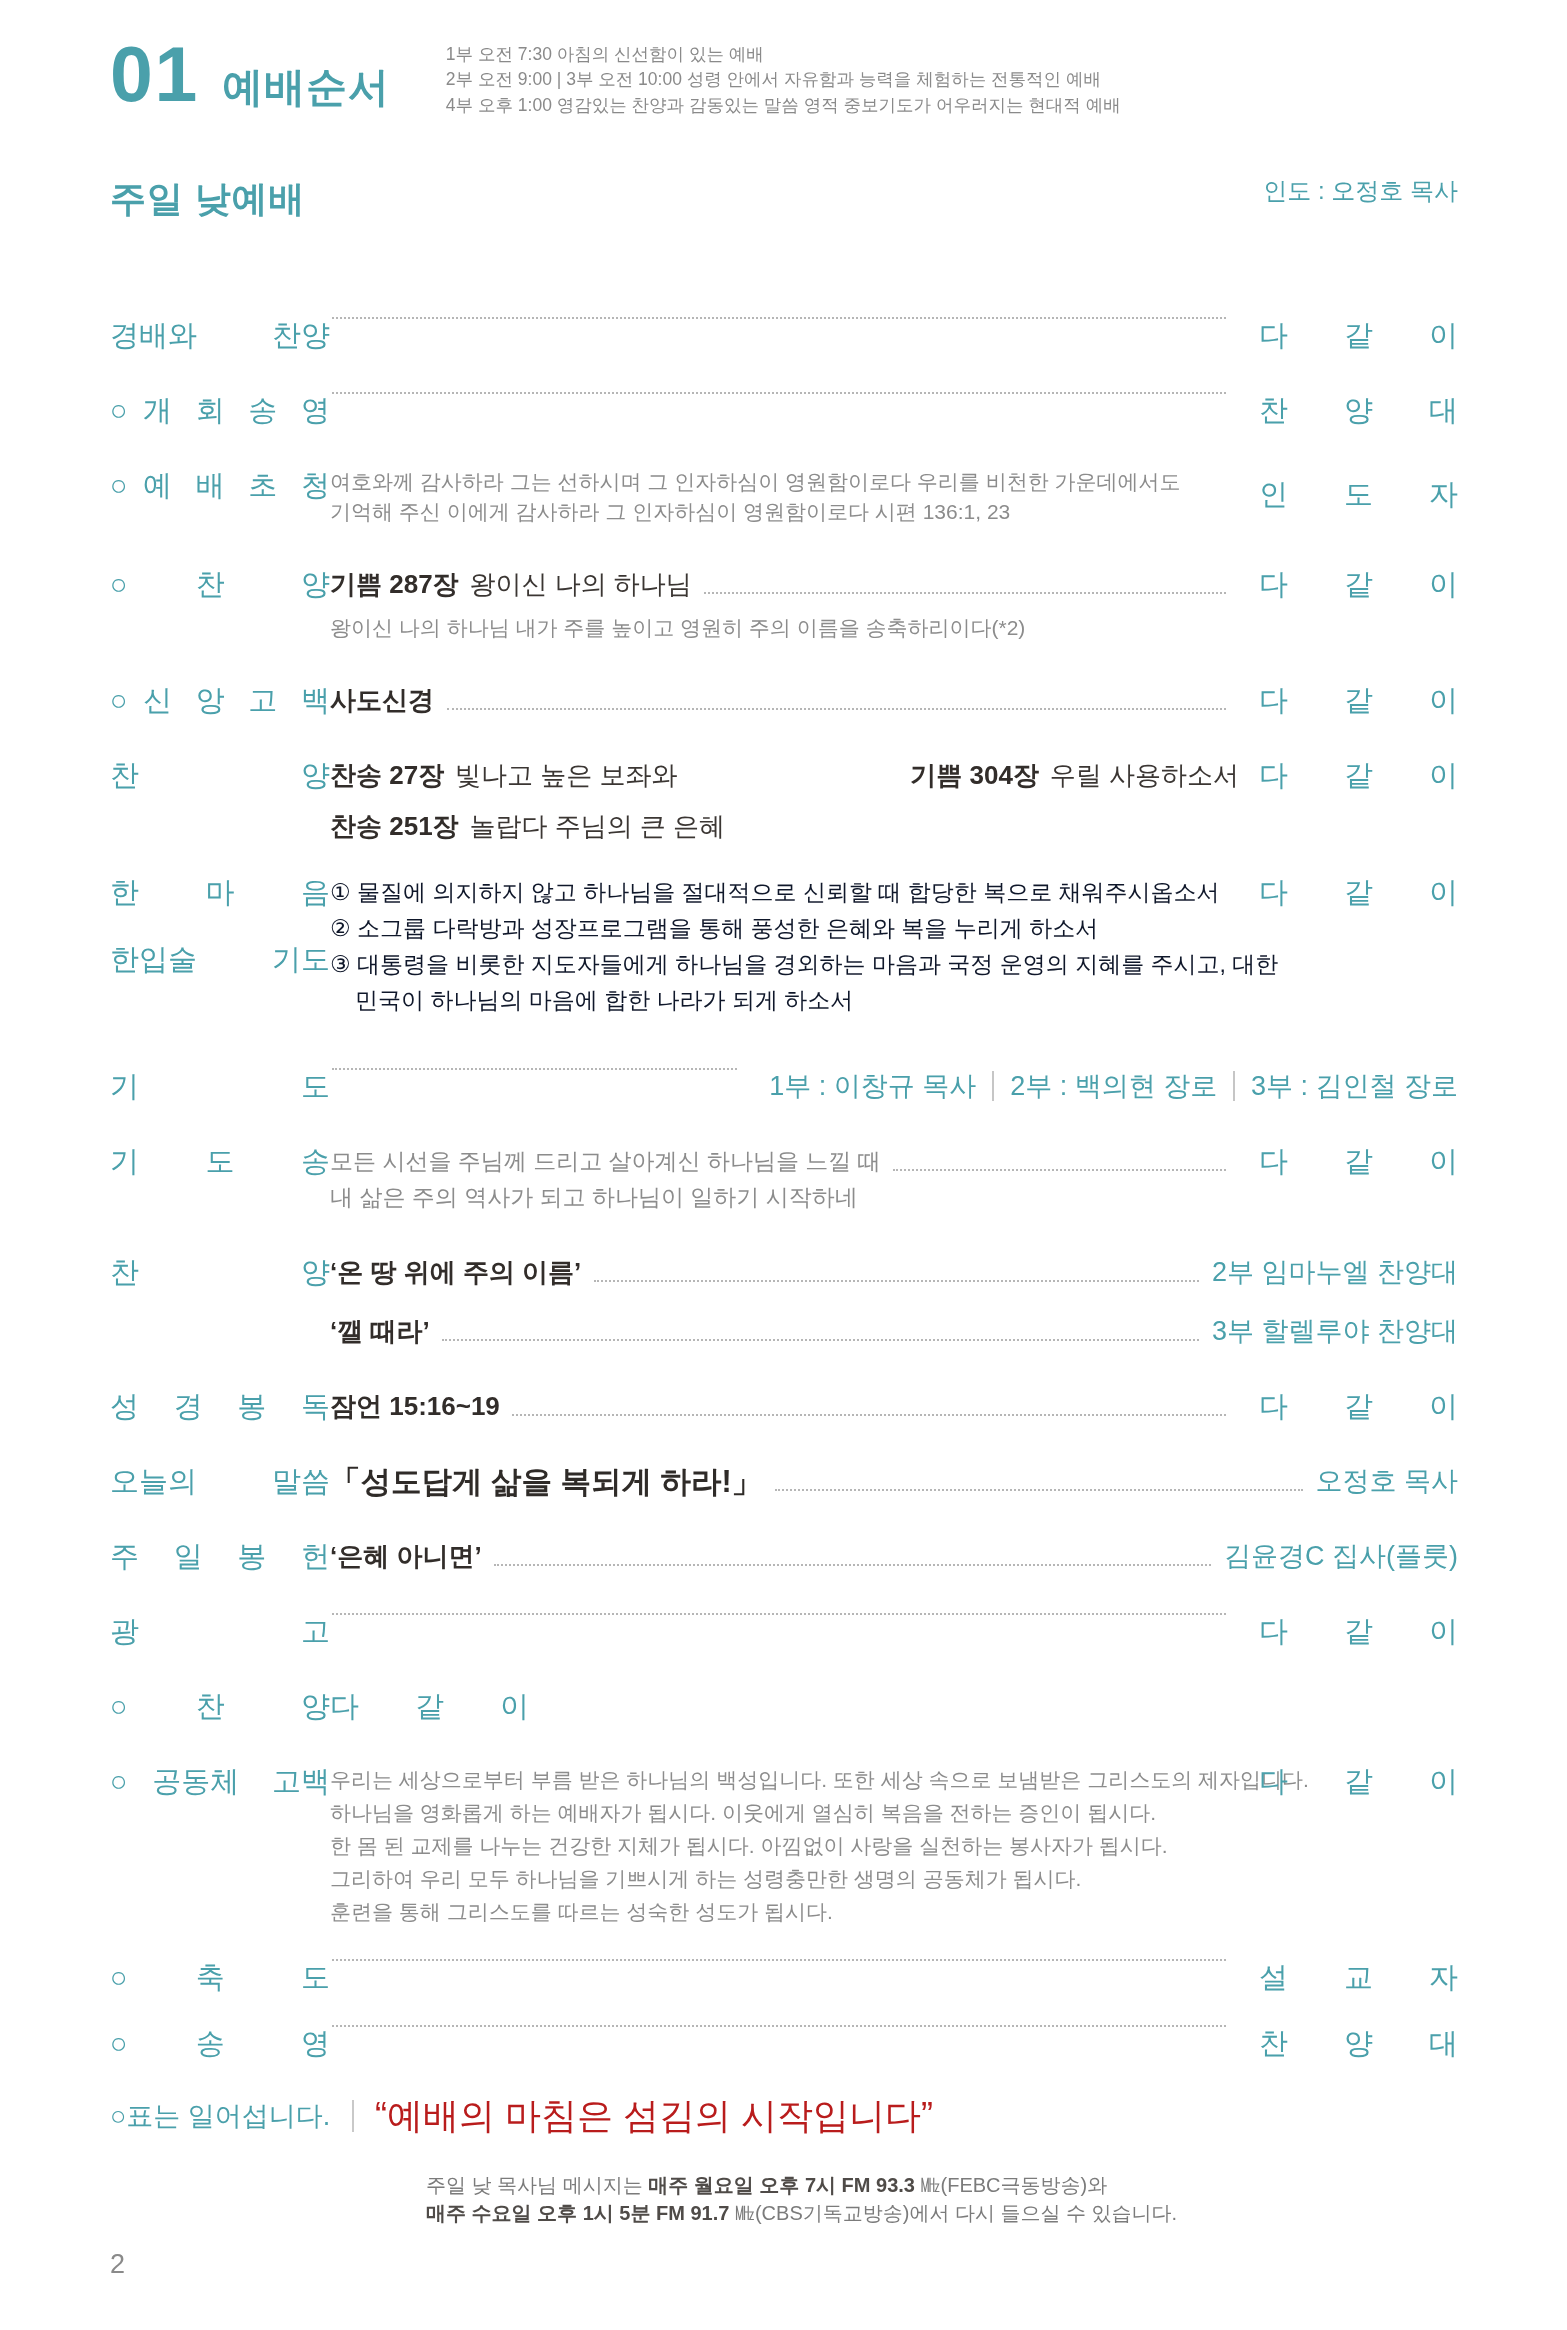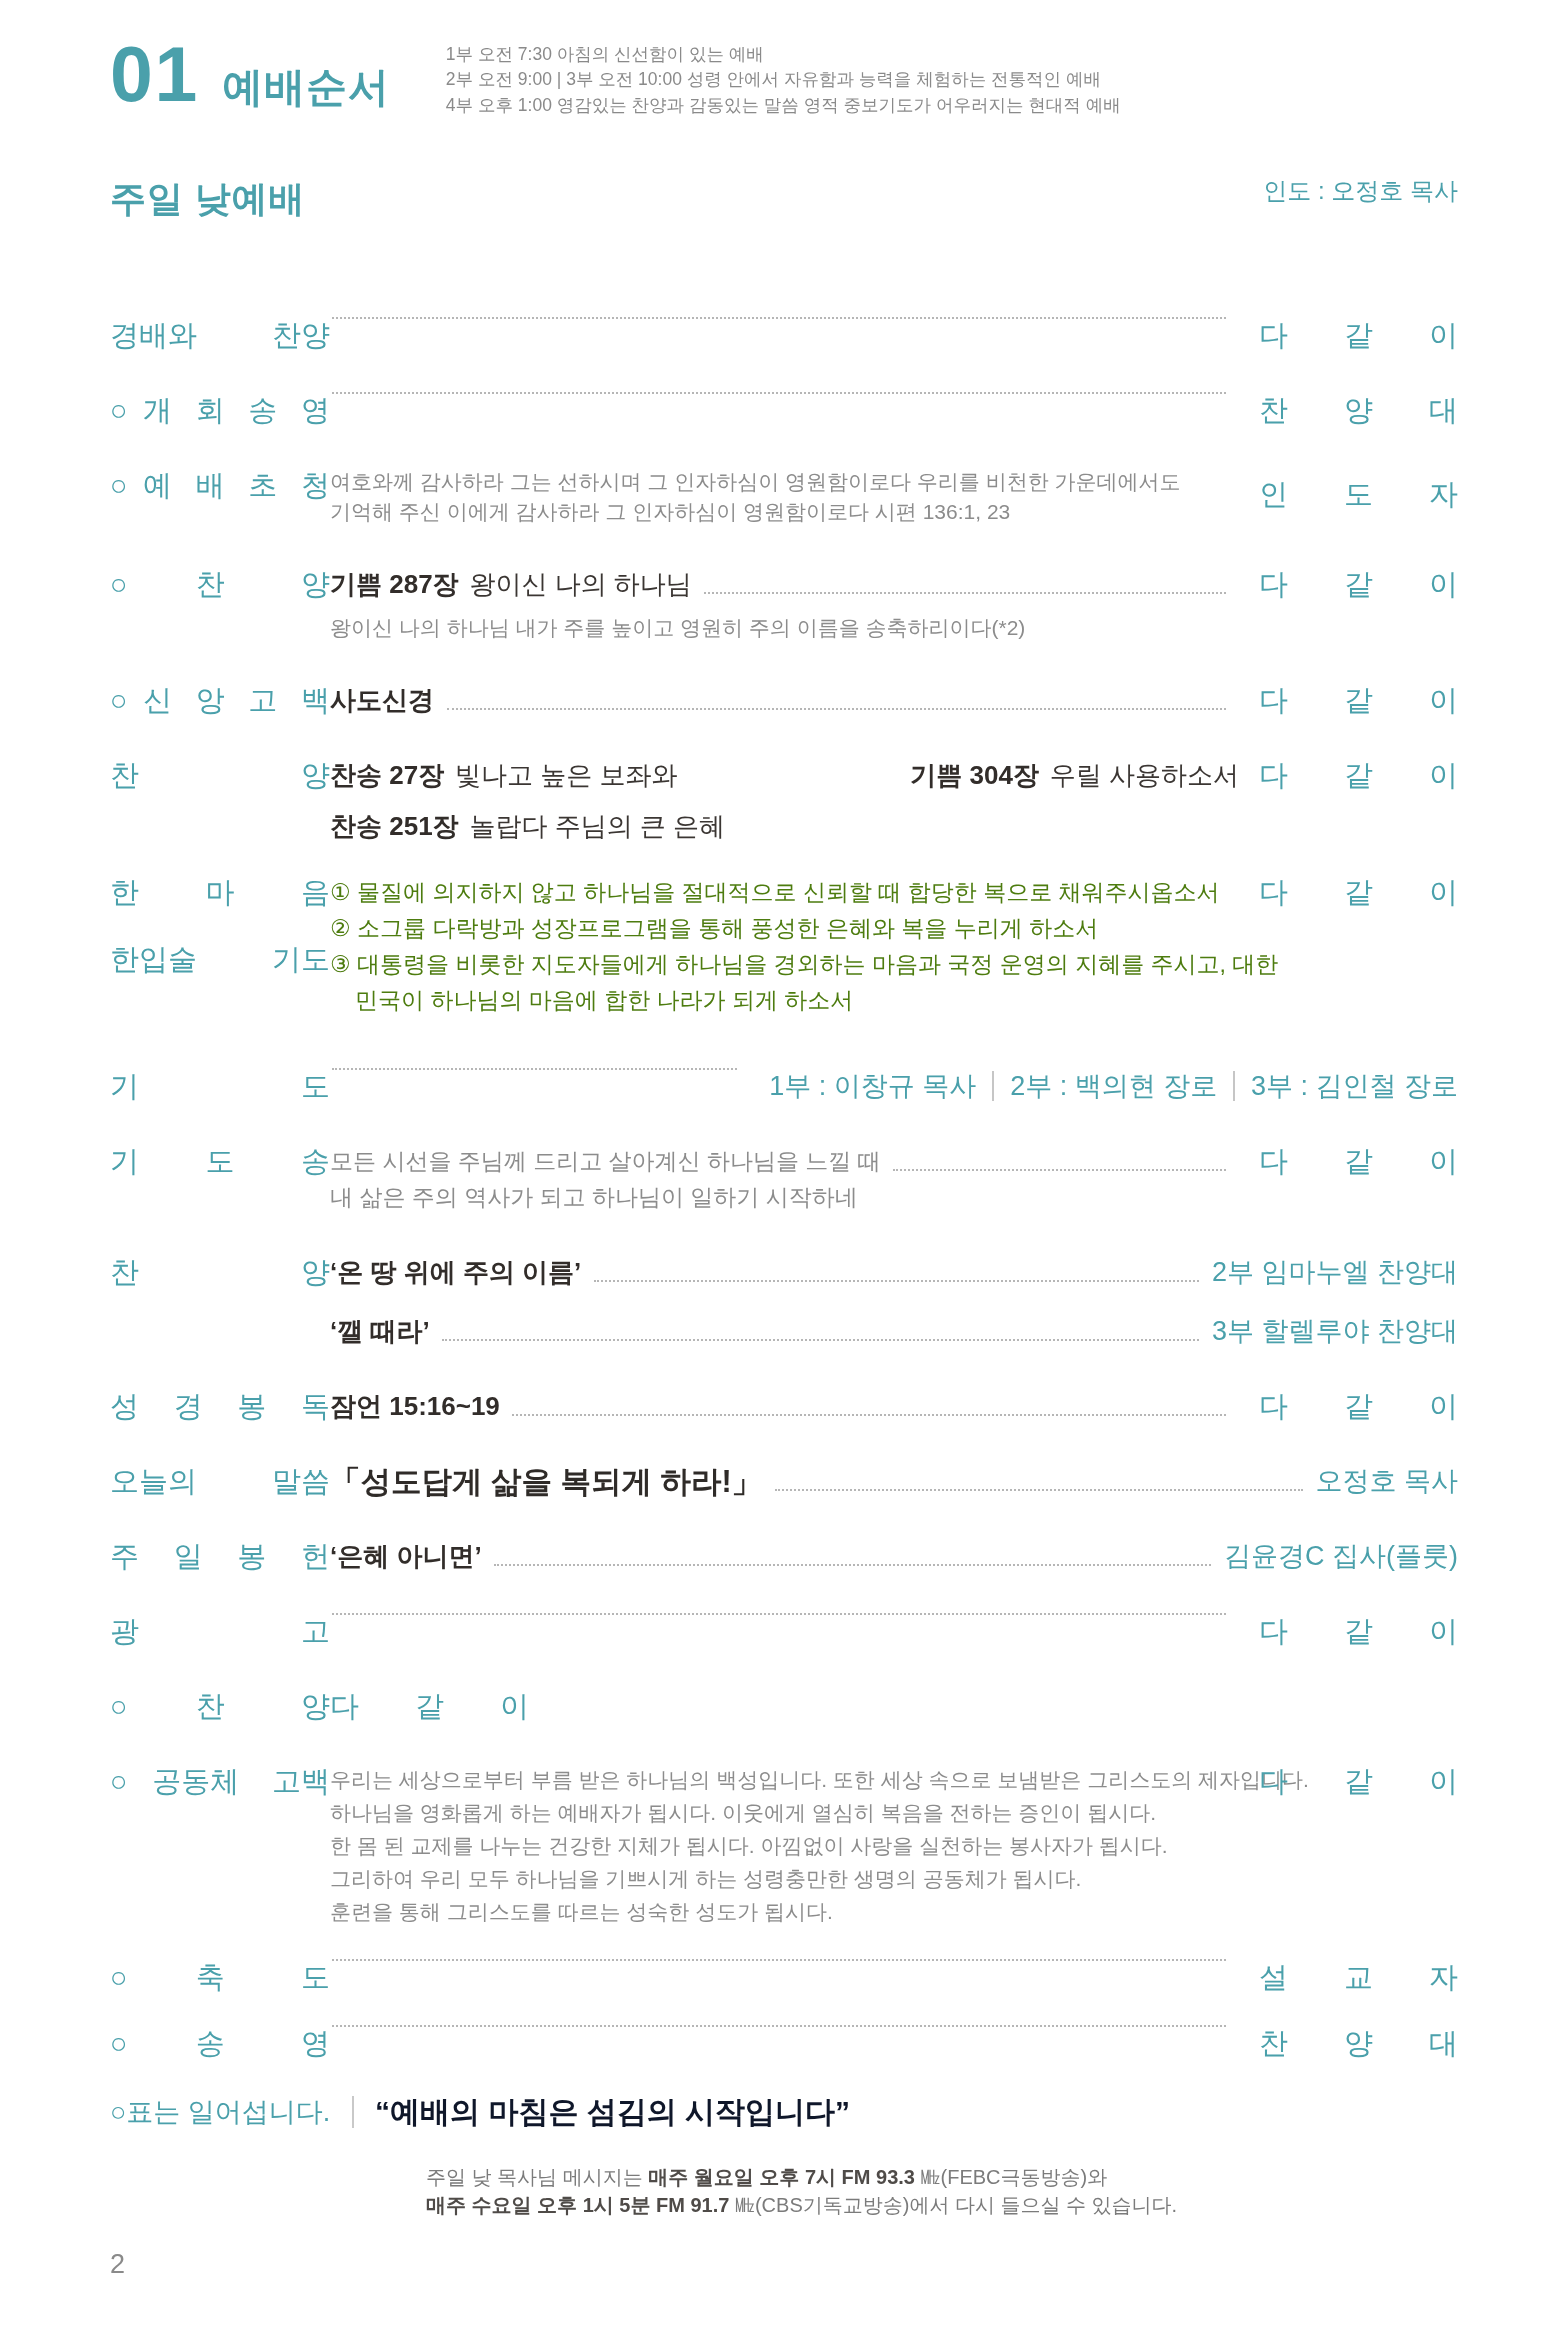--- a/index.html
+++ b/index.html
@@ -34,34 +34,34 @@
   .rt.pt { padding-top:9px; }
   .line { display:flex; align-items:flex-start; line-height:36px; white-space:nowrap; }
   .dots { flex:1 1 auto; border-bottom:2.7px dotted #b6b6b6; margin:0 12.6px 8px 12.6px; align-self:flex-end; min-width:36px; }
   .line.only .dots { margin-left:1.8px; }
   .b { font-weight:700; color:#322d2a; }
   .t-gap { margin-left:10.8px; }
   .seg2 { margin-left:auto; display:flex; }
   .gray { color:#8c8c8c; font-size:21px; line-height:30px; white-space:nowrap; }
   .gray26 { color:#8c8c8c; font-size:23px; line-height:36px; white-space:nowrap; }
   .lyric { margin-top:10.8px; }
-  .item { color:#4d7c0f; font-size:23px; line-height:36px; white-space:nowrap; }
+  .item { color:#0f172a; font-size:23px; line-height:36px; white-space:nowrap; }
   .item.indent { padding-left:25px; }
   .song { font-weight:600; color:#322d2a; }
   .sermon { font-size:30.5px; font-weight:700; color:#2f2b28; }
   .choir { color:#4aa0ab; font-size:27px; font-weight:500; white-space:nowrap; }
   .line + .line { margin-top:23px; }
   .prayers { display:flex; align-items:center; white-space:nowrap; line-height:36px;text-align:right; }
   .vbar { display:inline-block; width:1.8px; height:30.5px; background:#c6c6c6; margin:0 16px; align-self:center; }
   .citems .item + .item { margin-top:0; }
   
   .standing { display:flex; align-items:center; margin:5.4px 0 30.5px 0; }
   .st-left { color:#4aa0ab; font-size:27px; font-weight:500; }
   .vbar2 { width:1.8px; height:32px; background:#c9c9c9; margin:0 21.5px; }
-  .st-quote { color:#0f172a; font-size:30px; font-weight:700; }
+  .st-quote { color:#b91c1c; font-size:36px; font-weight:400; }
   
   .broadcast { margin-left:316px; font-size:20px; color:#7b7b7b; line-height:28px; }
   .broadcast .bb { font-weight:700; color:#4f4b48; }
   
   .pageno { position:absolute; left:110px; bottom:50px; font-size:27px; color:#8a8a8a; }
 </style>
 </head>
 <body>
 
 <div class="page">

